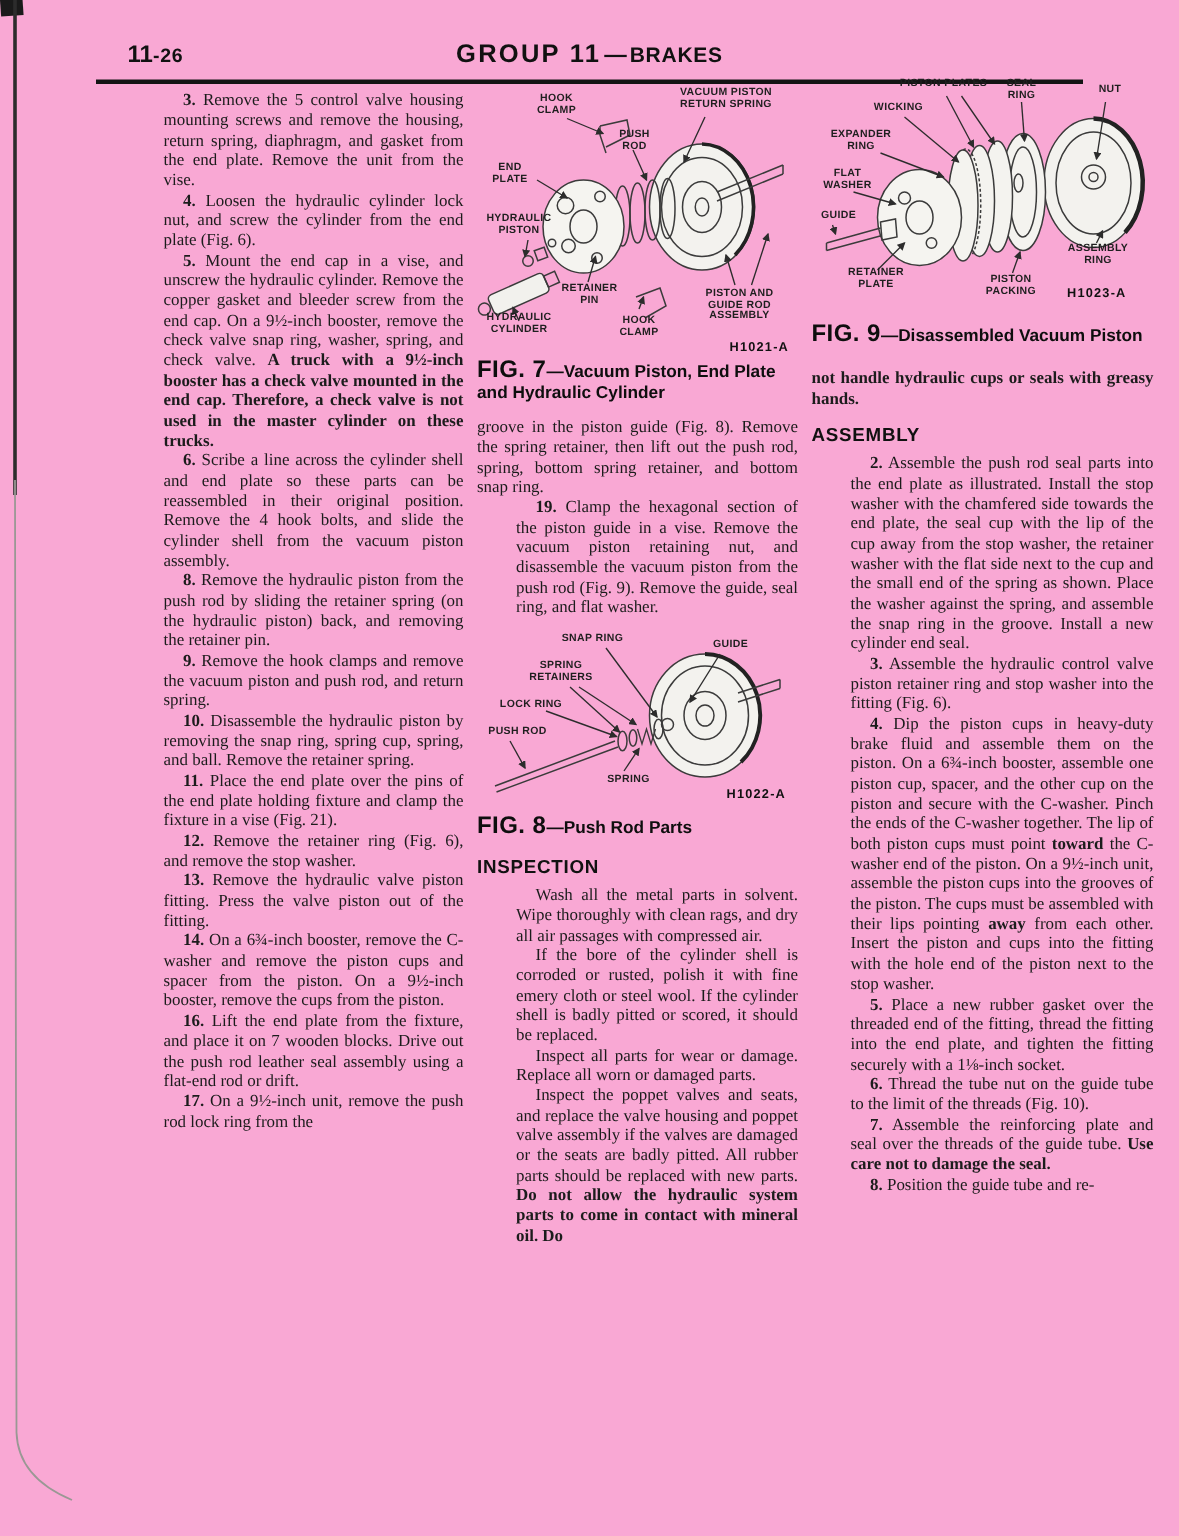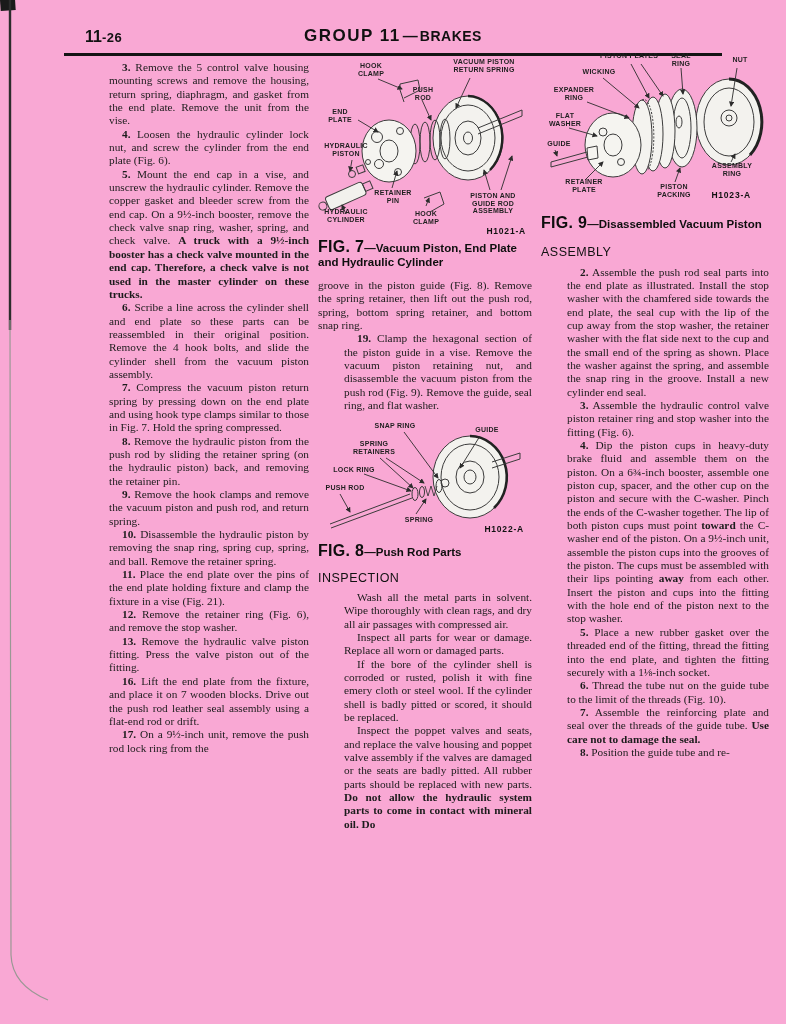--- a/index.html
+++ b/index.html
@@ -19,21 +19,21 @@
   .hdr-title .ts{font-size:14px;letter-spacing:.5px;}
   .hdr-rule{position:absolute;left:64px;top:53px;width:658px;height:2.6px;background:#141414;}
   
   .col{position:absolute;font-size:11.3px;line-height:13.35px;}
   .col1{left:83px;top:61px;width:226px;}
   .col2{left:318px;top:58px;width:214px;}
   .col3{left:541px;top:50px;width:228px;}
   .para{margin:0;text-align:justify;}
   .para.ind{text-indent:13px;margin-left:26px;}
   .para b{font-weight:bold;}
-  .sechead{font-family:"Liberation Sans",sans-serif;font-weight:normal;font-size:12.5px;letter-spacing:.5px;color:#111;margin:11px 0 6px 0;}
+  .sechead{font-family:"Liberation Sans",sans-serif;font-weight:bold;font-size:12.5px;letter-spacing:.5px;color:#111;margin:11px 0 6px 0;}
   
   .fig{position:relative;}
   .fig svg{display:block;}
   .lbl{position:absolute;font:7px/7.6px "Liberation Sans",sans-serif;letter-spacing:.25px;text-align:center;color:#1f1f1f;font-weight:bold;}
   .hcode{position:absolute;font:bold 8.5px "Liberation Sans",sans-serif;letter-spacing:.8px;color:#111;}
   .figcap{font-family:"Liberation Sans",sans-serif;font-weight:bold;color:#0e0e0e;line-height:1.2;margin:1px 0 9px 0;}
   .figcap .fign{font-size:16px;letter-spacing:.3px;}
   .figcap .figt{font-size:11.5px;}
   
   .corner-mark{position:absolute;left:0;top:0;width:15px;height:11px;background:#1a1a1a;transform:rotate(-4deg);transform-origin:0 0;}
@@ -53,27 +53,27 @@
   <div class="hdr-pagenum"><span class="maj">11</span><span class="min">-26</span></div>
   <div class="hdr-title"><span class="tg">GROUP 11</span><span class="td">—</span><span class="ts">BRAKES</span></div>
   <div class="hdr-rule"></div>
 
   <div class="col col1">
     <div>
         <p class="para ind"><b>3.</b><span> Remove the 5 control valve housing mounting screws and remove the housing, return spring, diaphragm, and gasket from the end plate. Remove the unit from the vise.</span></p>
         <p class="para ind"><b>4.</b><span> Loosen the hydraulic cylinder lock nut, and screw the cylinder from the end plate (Fig. 6).</span></p>
         <p class="para ind"><b>5.</b><span> Mount the end cap in a vise, and unscrew the hydraulic cylinder. Remove the copper gasket and bleeder screw from the end cap. On a 9½-inch booster, remove the check valve snap ring, washer, spring, and check valve. </span><b>A truck with a 9½-inch booster has a check valve mounted in the end cap. Therefore, a check valve is not used in the master cylinder on these trucks.</b></p>
         <p class="para ind"><b>6.</b><span> Scribe a line across the cylinder shell and end plate so these parts can be reassembled in their original position. Remove the 4 hook bolts, and slide the cylinder shell from the vacuum piston assembly.</span></p>
-        <p class="para ind"><b>7.</b><span> Compress the vacuum piston return spring by pressing down on the end plate and using hook type clamps similar to those in Fig. 7. Hold the spring compressed.</span></p>
         <p class="para ind"><b>8.</b><span> Remove the hydraulic piston from the push rod by sliding the retainer spring (on the hydraulic piston) back, and removing the retainer pin.</span></p>
         <p class="para ind"><b>9.</b><span> Remove the hook clamps and remove the vacuum piston and push rod, and return spring.</span></p>
         <p class="para ind"><b>10.</b><span> Disassemble the hydraulic piston by removing the snap ring, spring cup, spring, and ball. Remove the retainer spring.</span></p>
         <p class="para ind"><b>11.</b><span> Place the end plate over the pins of the end plate holding fixture and clamp the fixture in a vise (Fig. 21).</span></p>
         <p class="para ind"><b>12.</b><span> Remove the retainer ring (Fig. 6), and remove the stop washer.</span></p>
         <p class="para ind"><b>13.</b><span> Remove the hydraulic valve piston fitting. Press the valve piston out of the fitting.</span></p>
+        <p class="para ind"><b>14.</b><span> On a 6¾-inch booster, remove the C-washer and remove the piston cups and spacer from the piston. On a 9½-inch booster, remove the cups from the piston.</span></p>
         <p class="para ind"><b>16.</b><span> Lift the end plate from the fixture, and place it on 7 wooden blocks. Drive out the push rod leather seal assembly using a flat-end rod or drift.</span></p>
         <p class="para ind"><b>17.</b><span> On a 9½-inch unit, remove the push rod lock ring from the</span></p>
       </div>
   </div>
 
   <div class="col col2">
 
     <div class="fig" style="height:178px;">
       <svg width="214" height="178" viewBox="0 0 214 178">
         <defs>
@@ -189,22 +189,22 @@
       <span class="lbl" style="left:6px;top:46px;width:60px;">LOCK RING</span>
       <span class="lbl" style="left:0px;top:64px;width:54px;">PUSH ROD</span>
       <span class="lbl" style="left:80px;top:96px;width:42px;">SPRING</span>
       <span class="hcode" style="right:8px;bottom:6px;">H1022-A</span>
     </div>
     <div class="figcap"><span class="fign">FIG. 8</span><span class="figt">—Push Rod Parts</span></div>
 
     <div>
         <div class="sechead">INSPECTION</div>
         <p class="para ind"><span>Wash all the metal parts in solvent. Wipe thoroughly with clean rags, and dry all air passages with compressed air.</span></p>
+        <p class="para ind"><span>If the bore of the cylinder shell is corroded or rusted, polish it with fine emery cloth or steel wool. If the cylinder shell is badly pitted or scored, it should be replaced.</span></p>
         <p class="para ind"><span>Inspect all parts for wear or damage. Replace all worn or damaged parts.</span></p>
-        <p class="para ind"><span>If the bore of the cylinder shell is corroded or rusted, polish it with fine emery cloth or steel wool. If the cylinder shell is badly pitted or scored, it should be replaced.</span></p>
         <p class="para ind"><span>Inspect the poppet valves and seats, and replace the valve housing and poppet valve assembly if the valves are damaged or the seats are badly pitted. All rubber parts should be replaced with new parts. </span><b>Do not allow the hydraulic system parts to come in contact with mineral oil. Do</b></p>
       </div>
   </div>
 
   <div class="col col3">
 
     <div class="fig" style="height:162px;">
       <svg width="228" height="162" viewBox="0 0 228 162">
         <defs>
             <marker id="a9" markerWidth="6" markerHeight="6" refX="5" refY="3" orient="auto">
@@ -258,20 +258,21 @@
       <span class="lbl" style="left:120px;top:2px;width:40px;">SEAL RING</span>
       <span class="lbl" style="left:184px;top:6px;width:30px;">NUT</span>
       <span class="lbl" style="left:14px;top:128px;width:58px;">RETAINER PLATE</span>
       <span class="lbl" style="left:104px;top:133px;width:58px;">PISTON PACKING</span>
       <span class="lbl" style="left:162px;top:112px;width:58px;">ASSEMBLY RING</span>
       <span class="hcode" style="right:18px;bottom:12px;">H1023-A</span>
     </div>
     <div class="figcap"><span class="fign">FIG. 9</span><span class="figt">—Disassembled Vacuum Piston</span></div>
 
     <div style="margin-top:14px;">
+        <p class="para"><b>not handle hydraulic cups or seals with greasy hands.</b></p>
         <div class="sechead">ASSEMBLY</div>
         <p class="para ind"><b>2.</b><span> Assemble the push rod seal parts into the end plate as illustrated. Install the stop washer with the chamfered side towards the end plate, the seal cup with the lip of the cup away from the stop washer, the retainer washer with the flat side next to the cup and the small end of the spring as shown. Place the washer against the spring, and assemble the snap ring in the groove. Install a new cylinder end seal.</span></p>
         <p class="para ind"><b>3.</b><span> Assemble the hydraulic control valve piston retainer ring and stop washer into the fitting (Fig. 6).</span></p>
         <p class="para ind"><b>4.</b><span> Dip the piston cups in heavy-duty brake fluid and assemble them on the piston. On a 6¾-inch booster, assemble one piston cup, spacer, and the other cup on the piston and secure with the C-washer. Pinch the ends of the C-washer together. The lip of both piston cups must point </span><b>toward</b><span> the C-washer end of the piston. On a 9½-inch unit, assemble the piston cups into the grooves of the piston. The cups must be assembled with their lips pointing </span><b>away</b><span> from each other. Insert the piston and cups into the fitting with the hole end of the piston next to the stop washer.</span></p>
         <p class="para ind"><b>5.</b><span> Place a new rubber gasket over the threaded end of the fitting, thread the fitting into the end plate, and tighten the fitting securely with a 1⅛-inch socket.</span></p>
         <p class="para ind"><b>6.</b><span> Thread the tube nut on the guide tube to the limit of the threads (Fig. 10).</span></p>
         <p class="para ind"><b>7.</b><span> Assemble the reinforcing plate and seal over the threads of the guide tube. </span><b>Use care not to damage the seal.</b></p>
         <p class="para ind"><b>8.</b><span> Position the guide tube and re-</span></p>
       </div>
   </div>

